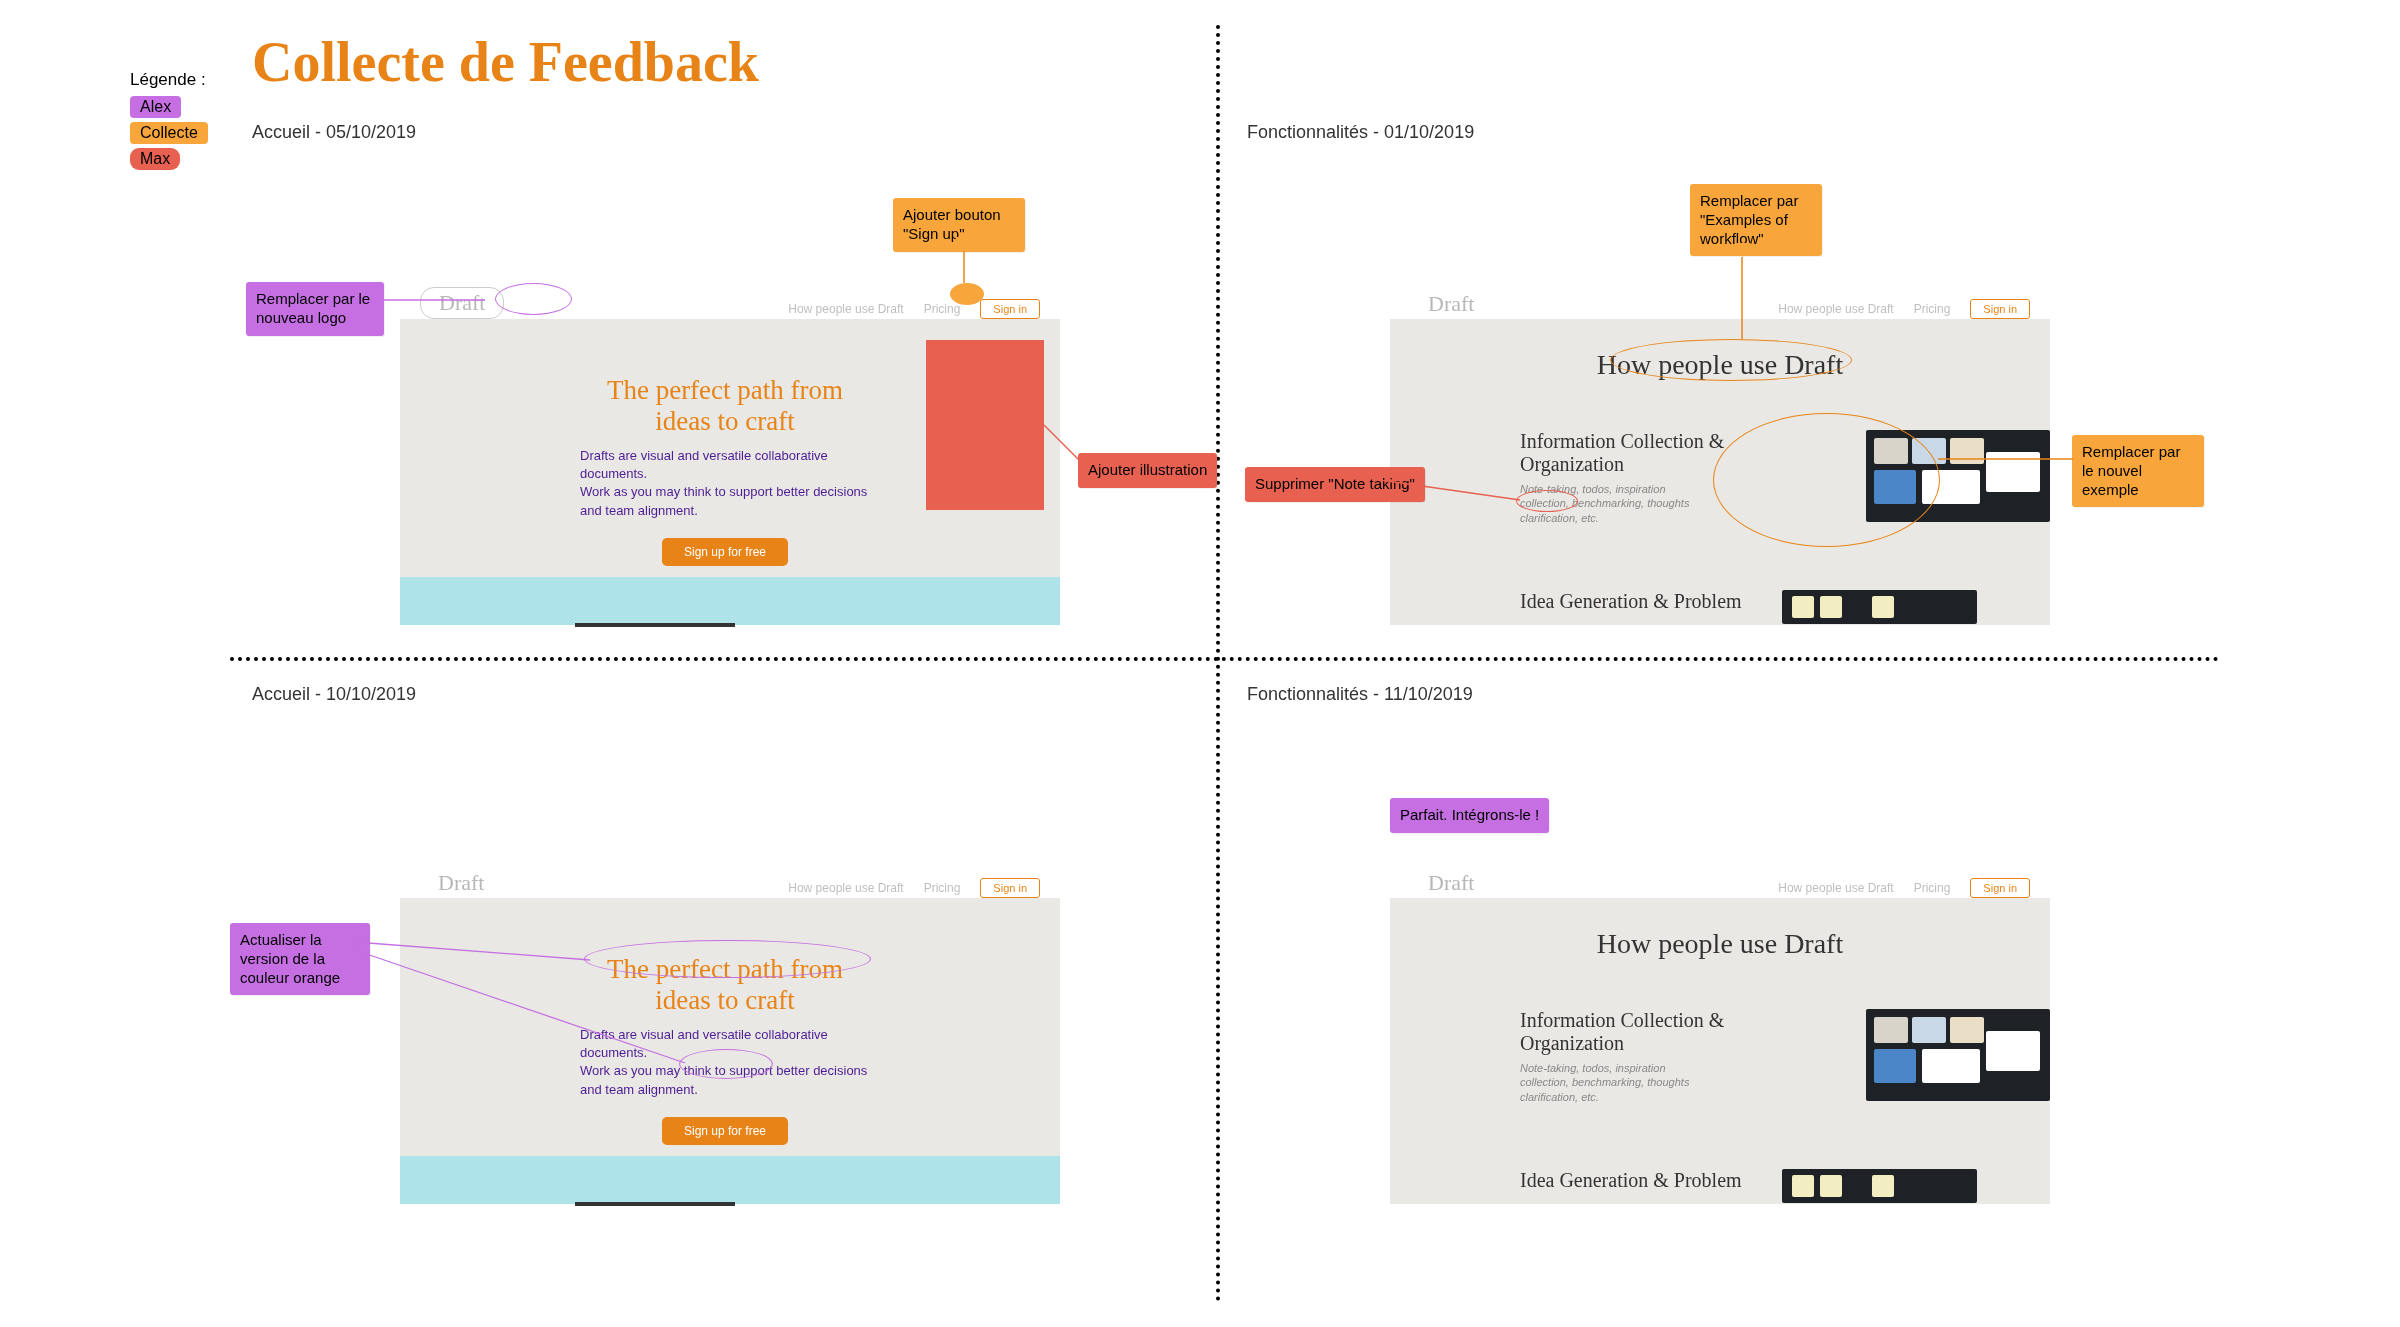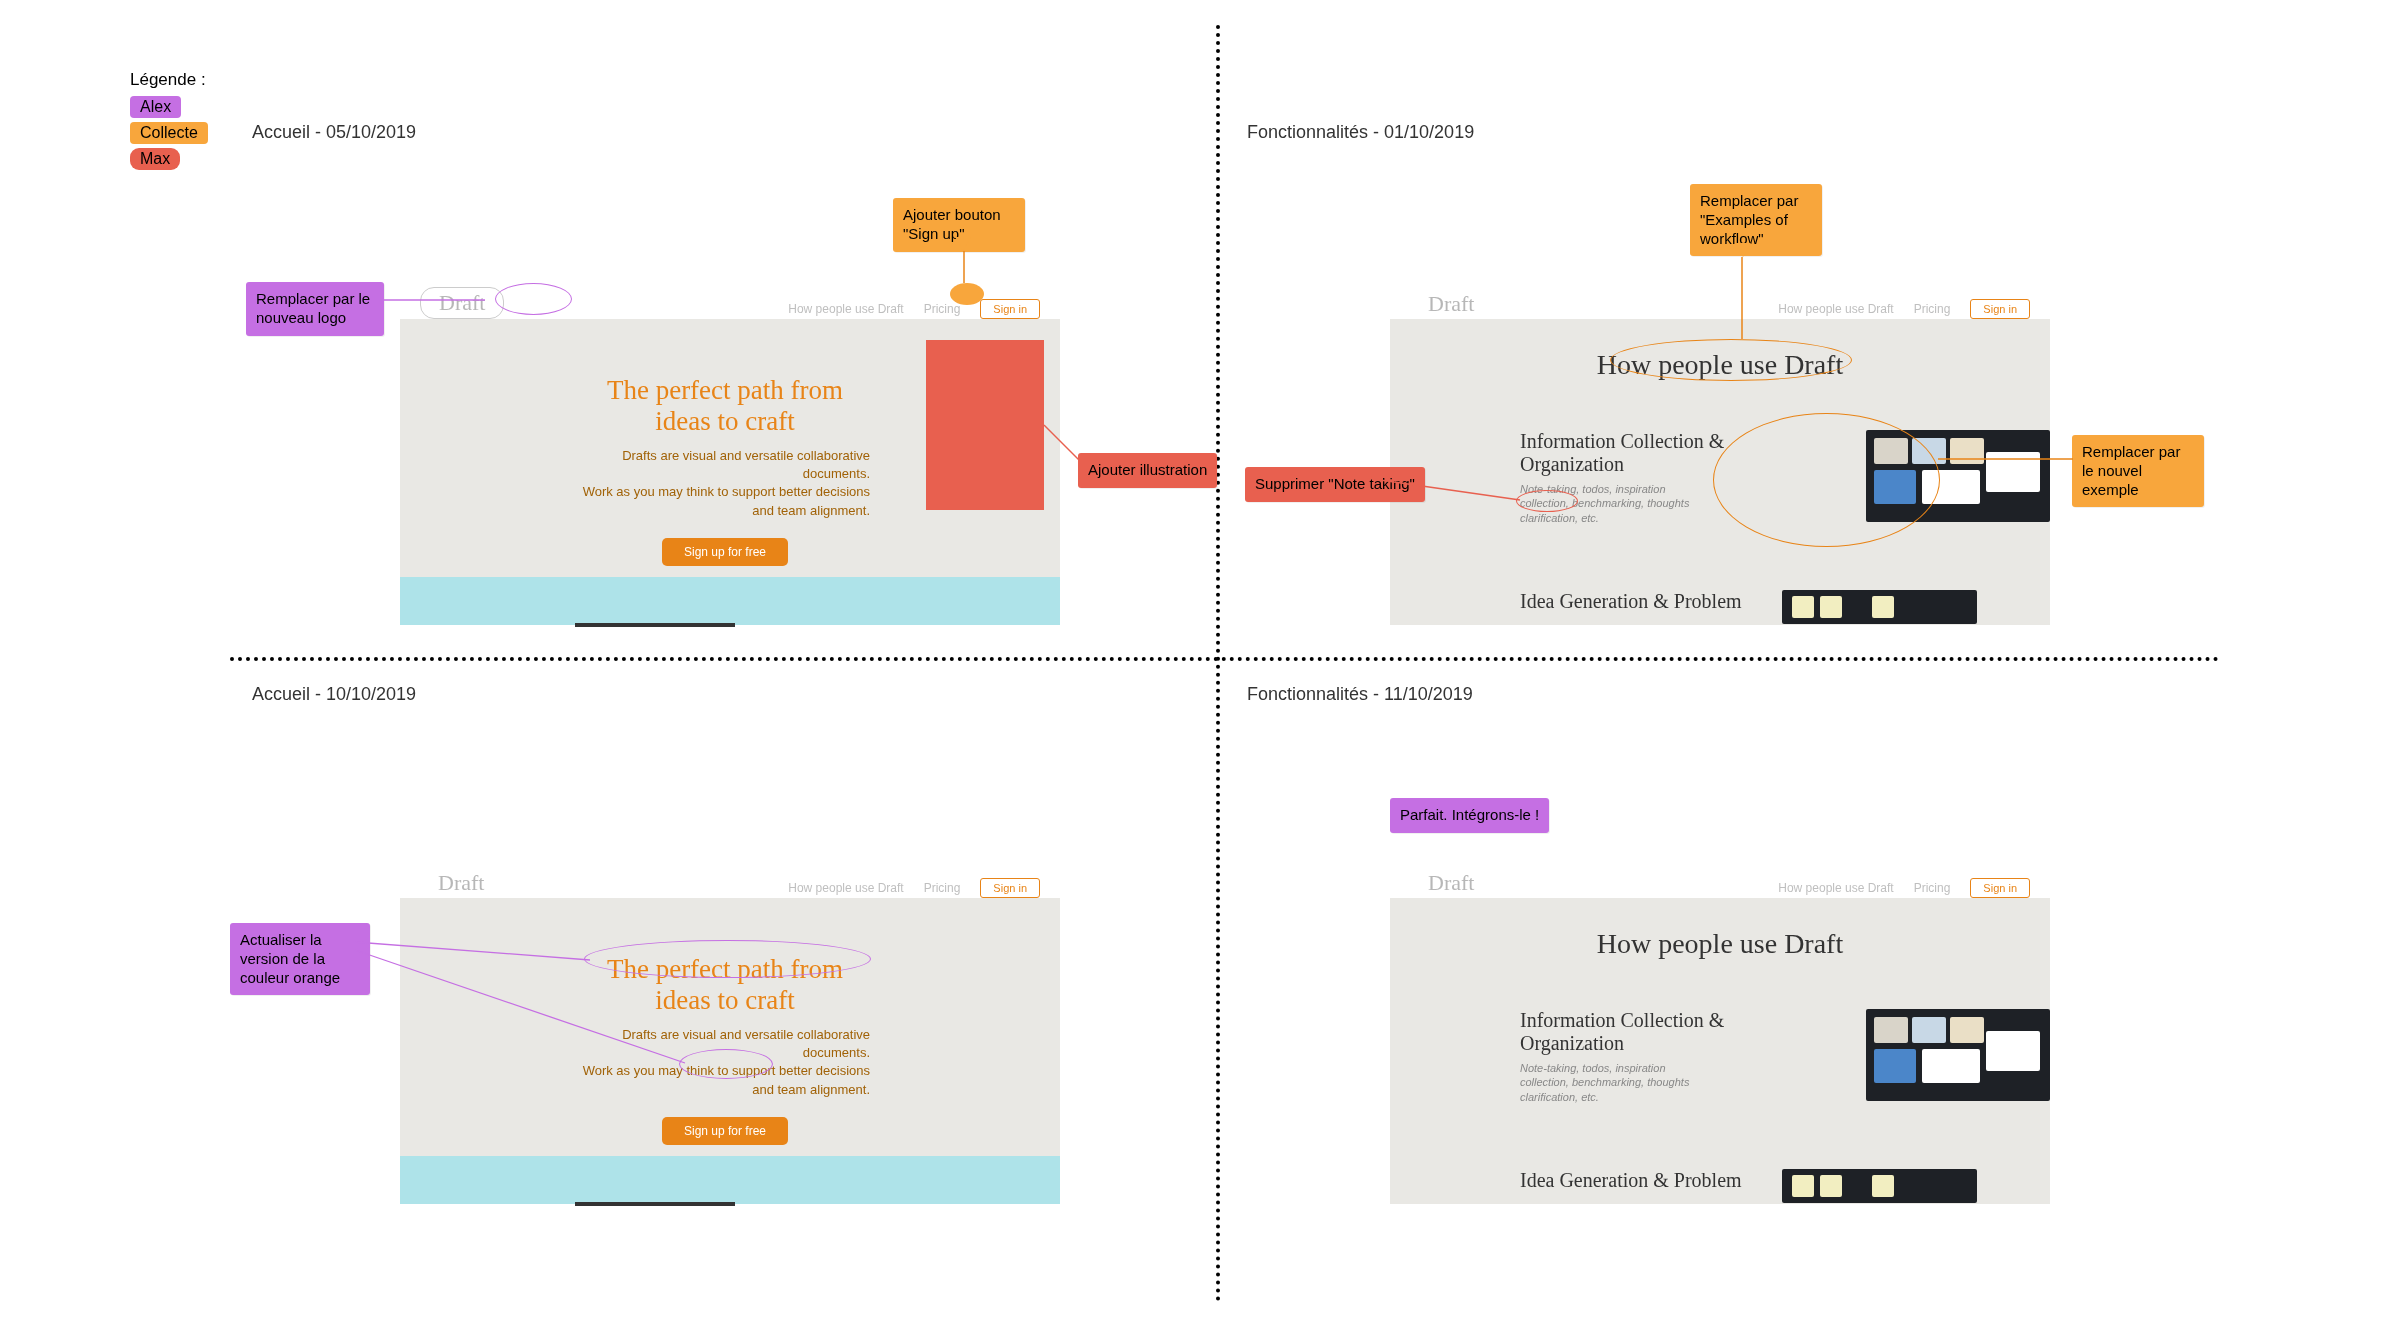--- a/index.html
+++ b/index.html
@@ -30,21 +30,21 @@
 
   
   .mock{position:absolute;width:660px;height:350px;background:var(--grey);}
   .mock .bar{position:absolute;top:0;left:0;right:0;height:44px;background:#fff;display:flex;align-items:flex-end;justify-content:space-between;padding:0 20px 0 20px;}
   .mock .logo{font-family:"Comic Sans MS",cursive;font-size:22px;color:#b7b7b7;border:1px solid #ccc;border-radius:14px;padding:2px 18px;}
   .mock.noborder .logo{border:none;}
   .nav-right{display:flex;align-items:center;gap:20px;}
   .nav-link{font-size:12px;color:#bfbfbf;}
   .signin{border:1px solid var(--orange);color:var(--orange);font-size:11px;padding:3px 12px;border-radius:3px;}
   .hero-head{font-family:Georgia,serif;font-size:27px;color:var(--orange);}
-  .hero-sub{font-size:13px;color:#a16207;text-align:right;line-height:1.4;margin-top:10px;}
+  .hero-sub{font-size:13px;color:#4c1d95;text-align:left;line-height:1.4;margin-top:10px;}
   .cta{display:inline-block;margin-top:18px;padding:7px 22px;border-radius:5px;background:var(--orange);color:#fff;font-size:12px;}
   .hero-img{position:absolute;background:var(--red);}
   .teal-band{position:absolute;left:0;right:0;bottom:0;height:48px;background:var(--teal);}
   .footer-line{position:absolute;left:175px;width:160px;bottom:-2px;border-top:4px solid #333;}
 
   .sticky{position:absolute;padding:8px 10px;font-size:15px;line-height:1.25;border-radius:3px;box-shadow:1px 1px 0 rgba(0,0,0,.06);}
   .sticky.purple{background:var(--purple);}
   .sticky.orange{background:var(--orange-light);}
   .sticky.red{background:var(--red);}
 
@@ -60,20 +60,21 @@
   .feat-text h4{font-family:Georgia,serif;font-size:20px;color:#333;margin:0 0 6px 0;font-weight:400;}
   .feat-text p{font-size:11px;color:#888;margin:0;max-width:170px;line-height:1.3;font-style:italic;}
   .thumb{width:195px;height:92px;background:#1e2126;border-radius:2px;position:relative;}
   .thumb .p{position:absolute;border-radius:2px;}
 </style>
 </head>
 <body>
 
 <div class="canvas">
 
+  <div class="page-title">Collecte de Feedback</div>
 
   <div class="legend">
     <div class="legend-label">Légende :</div>
     <div><span class="tag alex">Alex</span></div>
     <div><span class="tag chris">Collecte</span></div>
     <div><span class="tag max">Max</span></div>
   </div>
 
   <div class="divider-v"></div>
   <div class="divider-h"></div>

